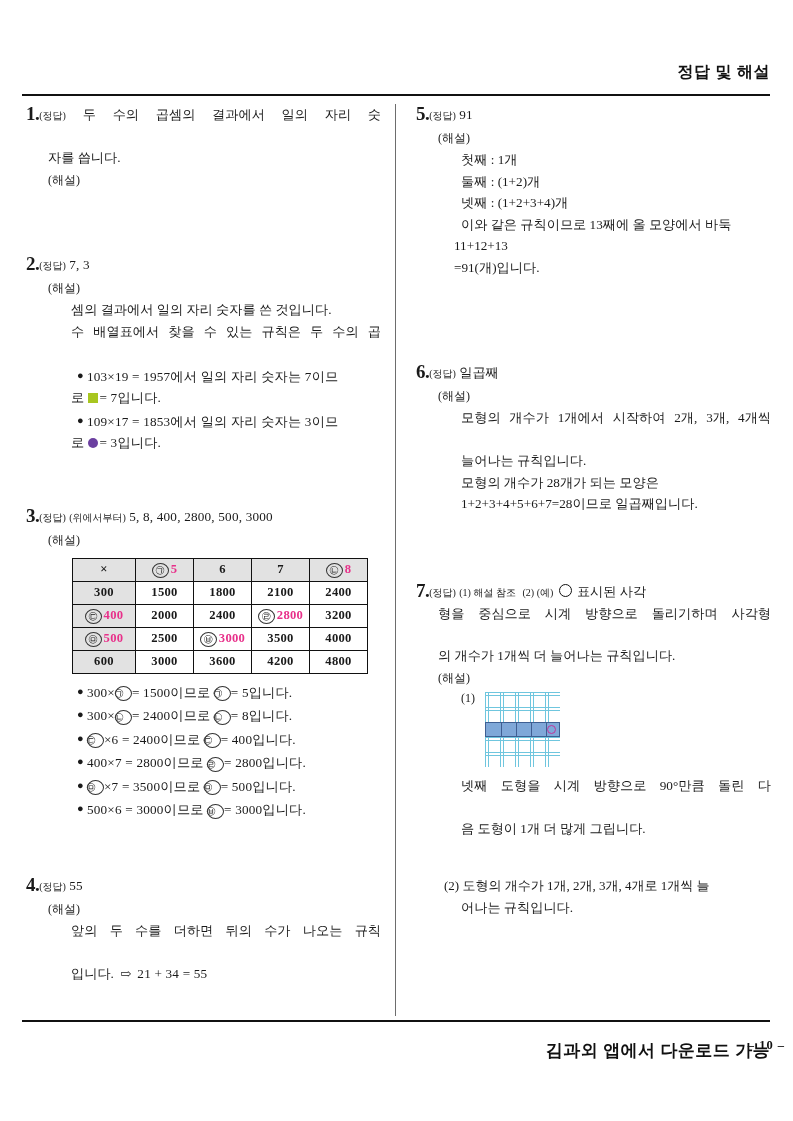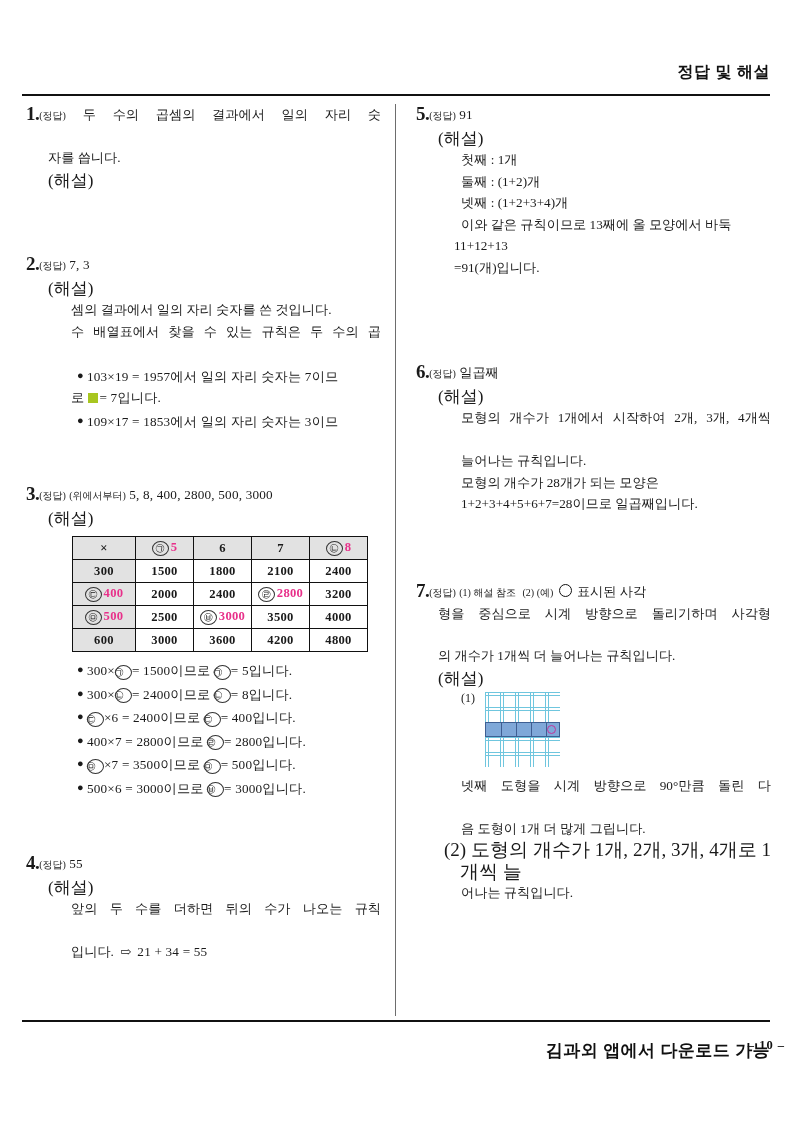--- a/index.html
+++ b/index.html
@@ -124,21 +124,21 @@
   .cont-just::after {
     content: "";
     display: inline-block;
     width: 100%;
   }
 
   .haeseol {
     display: block;
     margin-left: 22px;
     margin-top: 2px;
-    font-size: 17px;
+    font-size: 12px;
     line-height: 21px;
   }
 
   .expl {
     display: block;
     margin-left: 45px;
     font-size: 13.2px;
     line-height: 21.5px;
     text-align: justify;
     text-justify: inter-word;
@@ -296,25 +296,26 @@
     top: 33px;
     width: 9px;
     height: 9px;
     border-radius: 50%;
     border: 1.4px solid #c2349b;
     box-sizing: border-box;
   }
   .sub-item {
     display: block;
     margin-left: 28px;
-    font-size: 19px;
+    font-size: 13px;
     line-height: 21.5px;
     text-indent: -16px;
     padding-left: 16px;
     text-align: justify;
+    margin-top: 36px;
   }
 </style>
 </head>
 <body>
 
 <div class="page">
 
   <div class="running-head">정답 및 해설</div>
   <div class="rule-top"></div>
   <div class="rule-vertical"></div>
@@ -332,20 +333,21 @@
     </div>
 
     <div class="problem">
       <span class="ans-line"><span class="pnum">2.</span><span class="tag">(정답)</span> <span class="ansbody m">7, 3</span></span>
       <span class="haeseol">(해설)</span>
       <span class="expl">셈의 결과에서 일의 자리 숫자를 쓴 것입니다.</span>
       <span class="expl justify">수 배열표에서 찾을 수 있는 규칙은 두 수의 곱</span>
       <span class="bullet"><span class="dot">●</span> <span class="m">103×19 = 1957에서 일의 자리 숫자는 7이므</span></span>
       <span class="expl"><span>로</span> <span class="sq-green"></span><span class="m">= 7입니다.</span></span>
       <span class="bullet"><span class="dot">●</span> <span class="m">109×17 = 1853에서 일의 자리 숫자는 3이므</span></span>
+      <span class="expl"><span>로</span> <span class="circ-purple"></span><span class="m">= 3입니다.</span></span>
       <div class="spacer-24"></div>
       <div style="height:28px"></div>
     </div>
 
     <div class="problem">
       <span class="ans-line"><span class="pnum">3.</span><span class="tag">(정답)</span> <span class="tag">(위에서부터)</span> <span class="ansbody m">5, 8, 400, 2800, 500, 3000</span></span>
       <span class="haeseol">(해설)</span>
 
       <div class="tbl-wrap">
         <table class="grid">

